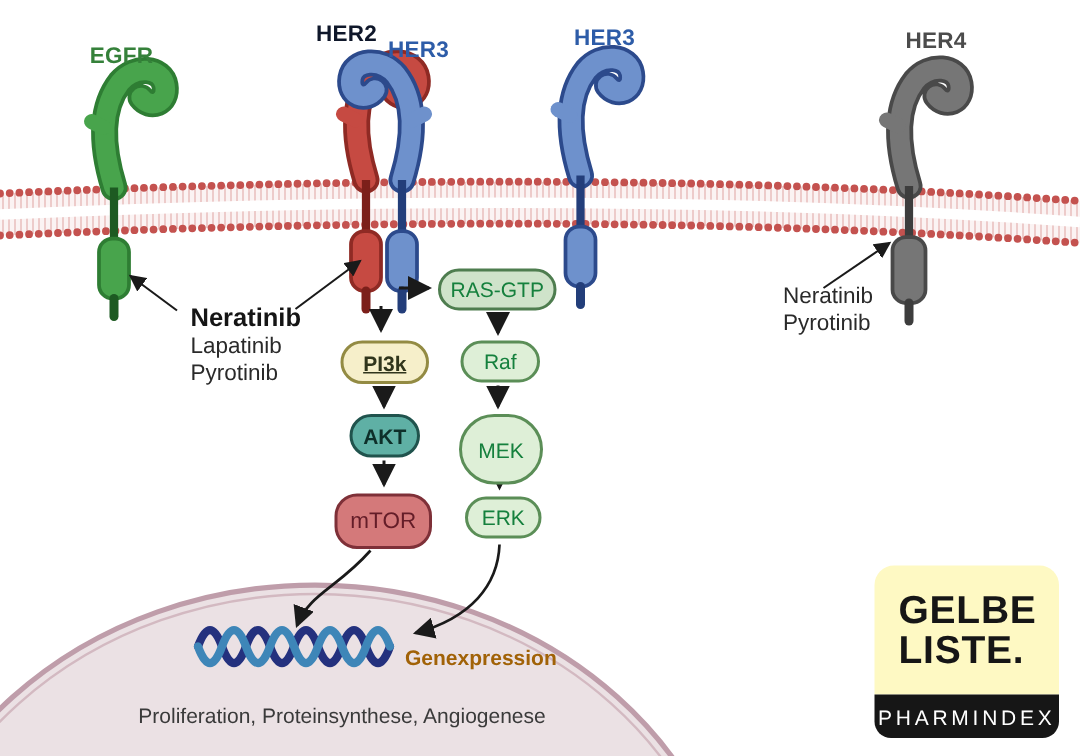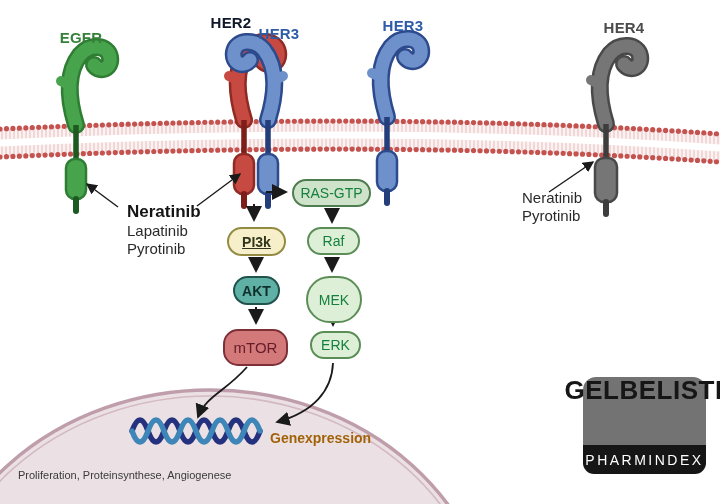--- a/index.html
+++ b/index.html
@@ -14,25 +14,25 @@
         box-sizing:border-box;white-space:nowrap;}
   .pill.green-dark{background:#cfe3ca;border-color:#4e7d4f;}
   .pill.green{background:#deefd7;border-color:#5b8e57;}
   .pill.cream{background:#f6efca;border-color:#938b43;font-weight:bold;color:#30351c;}
   .pill.teal{background:#5fb0a5;border-color:#20534d;font-weight:bold;color:#0e2f2a;}
   .pill.red{background:#d4797a;border-color:#7e3038;font-weight:normal;color:#641d28;
             border-radius:15px;font-size:15px;}
   .drugs{line-height:18px;font-size:15px;color:#2a2a2a;white-space:nowrap;}
   .drugs .primary{font-weight:bold;font-size:17px;color:#151515;line-height:20px;}
   .genexp{font-weight:bold;font-size:14px;color:#a16207;}
-  .outcomes{font-size:11px;color:#3a3a3a;text-align:left;width:420px;white-space:nowrap;}
+  .outcomes{font-size:14px;color:#3a3a3a;text-align:center;width:420px;white-space:nowrap;}
   
   .logo{position:absolute;left:583px;top:377px;width:123px;}
-  .logo .yellow{background:#737373;border-radius:13px 13px 0 0;height:68px;
-                padding:0 0 0 16px;box-sizing:border-box;display:flex;
+  .logo .yellow{background:#fef9c3;border-radius:13px 13px 0 0;height:86px;
+                padding:0 0 0 16px;box-sizing:border-box;display:flex;flex-direction:column;
                 justify-content:center;}
   .logo .yellow span{display:block;font-weight:bold;font-size:26px;line-height:27px;
                      color:#161616;letter-spacing:.5px;}
   .logo .black{background:#161616;border-radius:0 0 11px 11px;height:29px;display:flex;
                align-items:center;justify-content:center;color:#fff;font-size:14px;
                letter-spacing:2.5px;font-weight:400;}
 </style>
 </head>
 <body>
 

